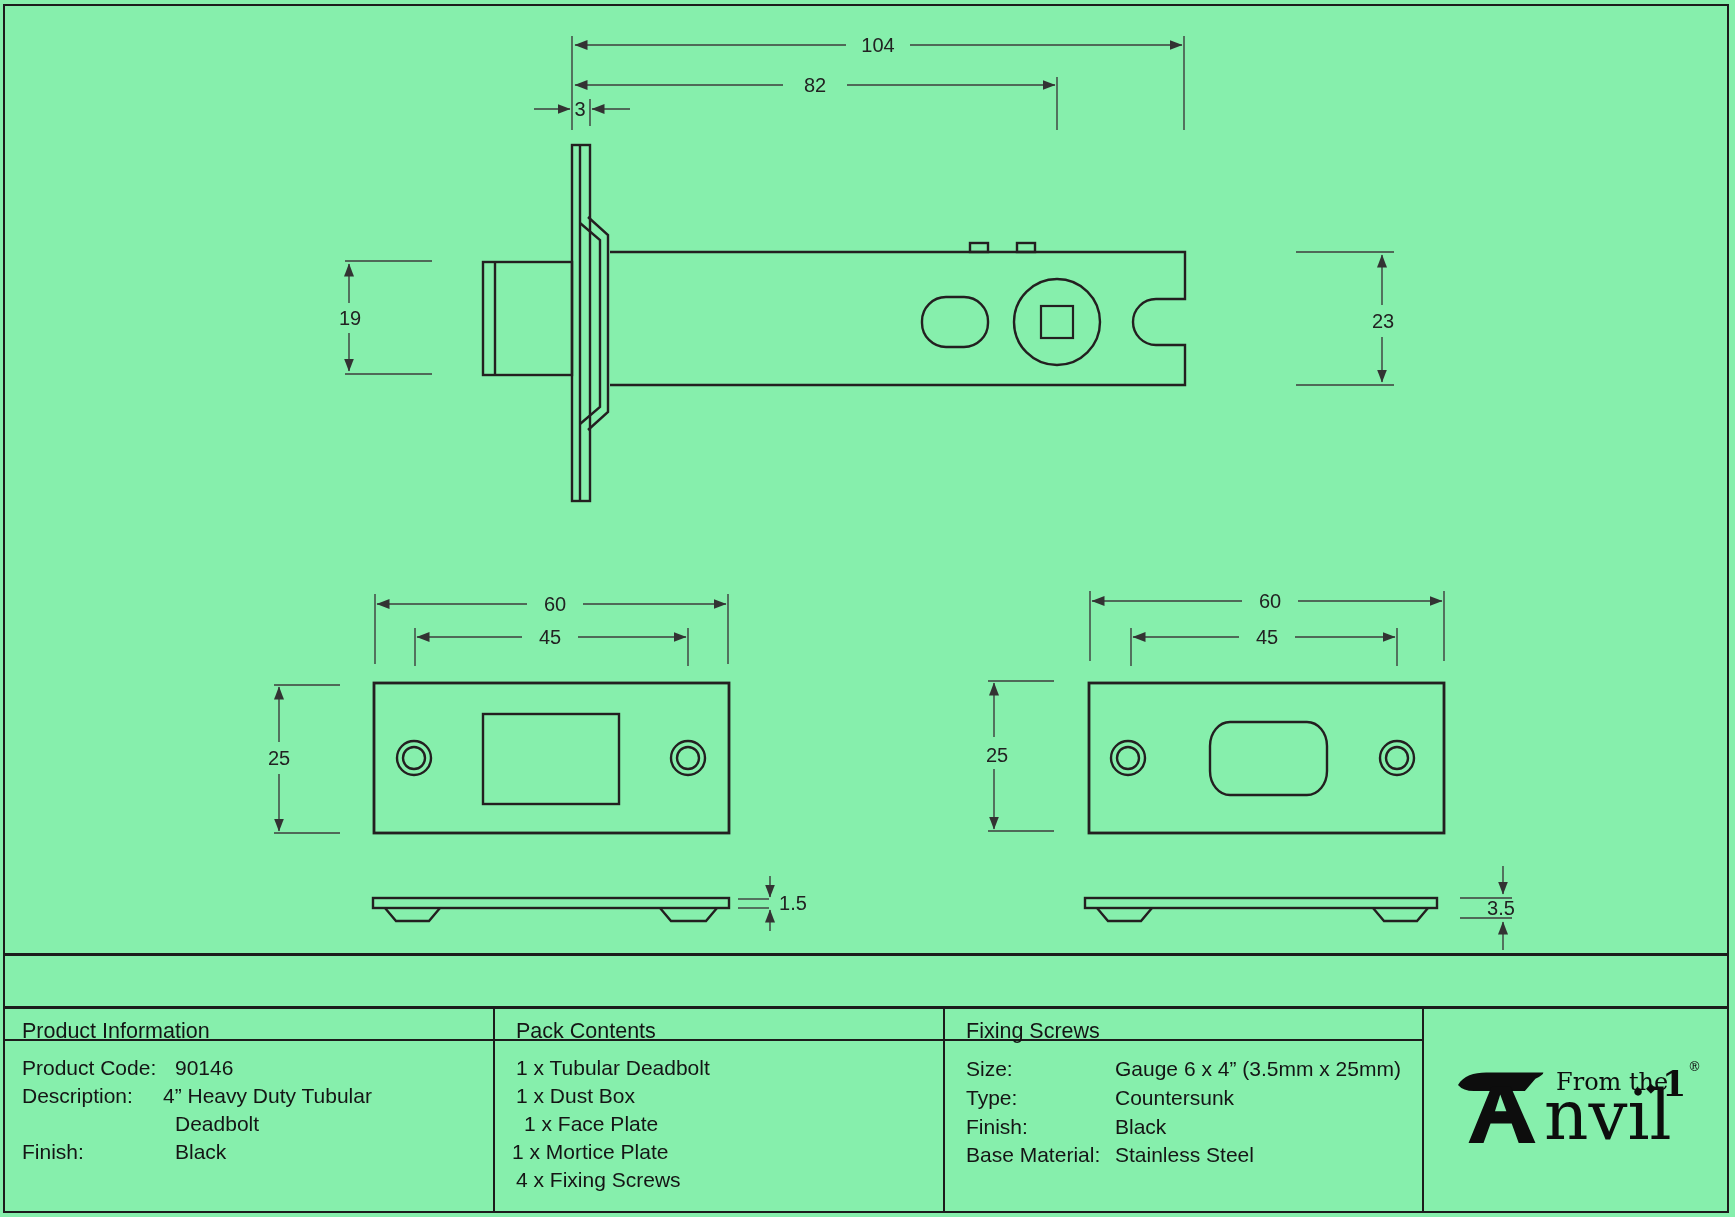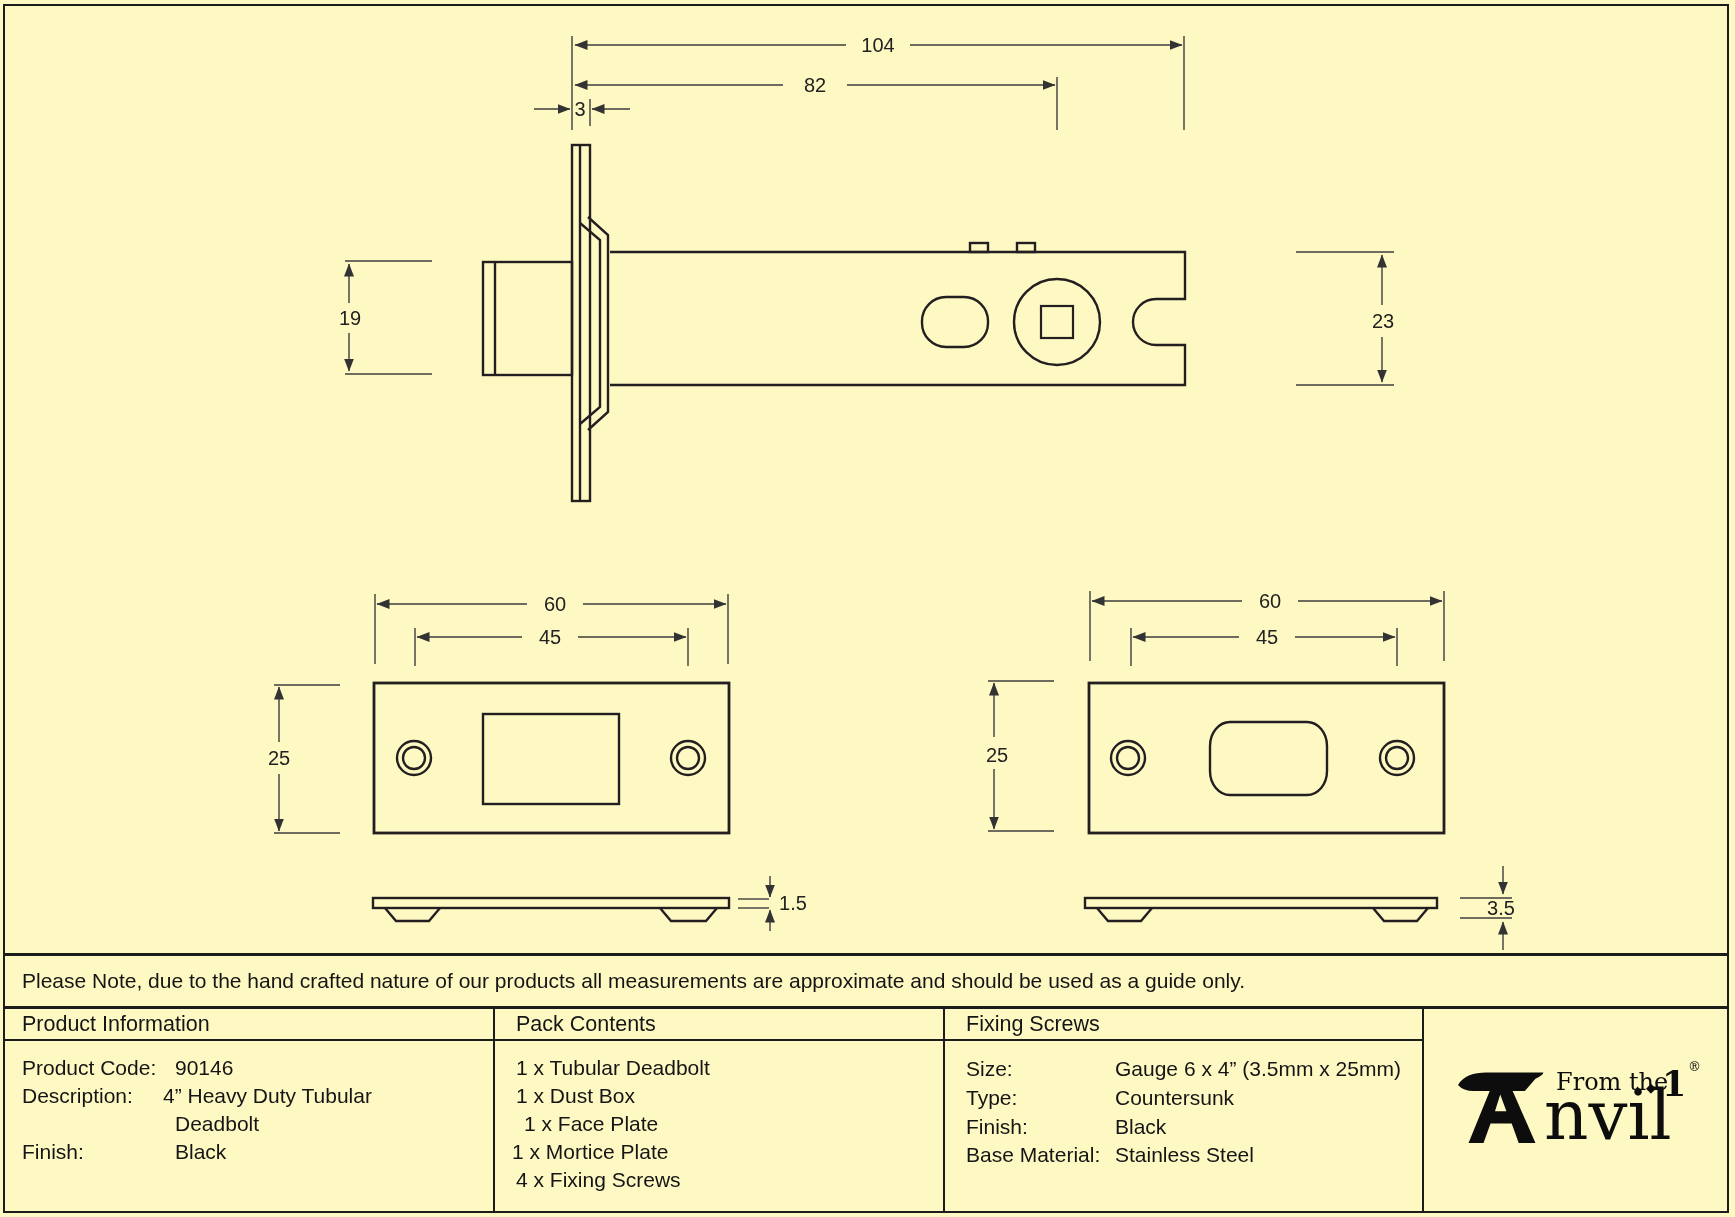--- a/index.html
+++ b/index.html
@@ -1,25 +1,25 @@
 <!DOCTYPE html>
 <html><head>
 <meta charset="utf-8">
 <style>
   html,body{margin:0;padding:0;background:#fff;}
-  #page{position:relative;width:1735px;height:1217px;background:#fef9c3;overflow:hidden;
+  #page{position:relative;width:1735px;height:1217px;background:#86efac;overflow:hidden;
         font-family:"Liberation Sans",sans-serif;color:#111;}
   .frame{position:absolute;left:3px;top:4px;width:1722px;height:1205px;border:2.5px solid #1c1c1c;}
   svg.art{position:absolute;left:0;top:0;}
   .hline{position:absolute;background:#1c1c1c;}
   .vline{position:absolute;background:#1c1c1c;}
   .dim-label{position:absolute;transform:translate(-50%,-50%);font-size:20px;color:#222;
              white-space:nowrap;line-height:1;}
   .txt{position:absolute;transform:translateY(-50%);font-size:21px;color:#151515;white-space:nowrap;}
-  .hdr{font-size:21.5px;}
+  .hdr{font-size:21.5px;margin-top:7px;}
   
   .logo{position:absolute;}
   .logo-serif{font-family:"DejaVu Serif","Liberation Serif",serif;color:#0d0d0d;position:absolute;white-space:nowrap;}
 </style>
 </head>
 <body>
 
 <div id="page">
 
   <div class="frame"></div>
@@ -159,21 +159,20 @@
   <span class="dim-label" style="left:997px;top:755px">25</span>
   <span class="dim-label" style="left:1501px;top:908px">3.5</span>
 
   <div class="hline" style="left:3px;top:953px;width:1726px;height:3px"></div>
   <div class="hline" style="left:3px;top:1006px;width:1726px;height:3px"></div>
   <div class="hline" style="left:3px;top:1039px;width:1420px;height:2px"></div>
   <div class="vline" style="left:493px;top:1006px;width:2px;height:205px"></div>
   <div class="vline" style="left:943px;top:1006px;width:2px;height:205px"></div>
   <div class="vline" style="left:1422px;top:1006px;width:2px;height:205px"></div>
 
-  <span class="txt" style="left:22px;top:981px">Please Note, due to the hand crafted nature of our products all measurements are approximate and should be used as a guide only.</span>
 
   <span class="txt hdr" style="left:22px;top:1024px">Product Information</span>
   <span class="txt" style="left:22px;top:1068px">Product Code:</span>
   <span class="txt" style="left:175px;top:1068px">90146</span>
   <span class="txt" style="left:22px;top:1096px">Description:</span>
   <span class="txt" style="left:163px;top:1096px">4” Heavy Duty Tubular</span>
   <span class="txt" style="left:175px;top:1124px">Deadbolt</span>
   <span class="txt" style="left:22px;top:1152px">Finish:</span>
   <span class="txt" style="left:175px;top:1152px">Black</span>
 

